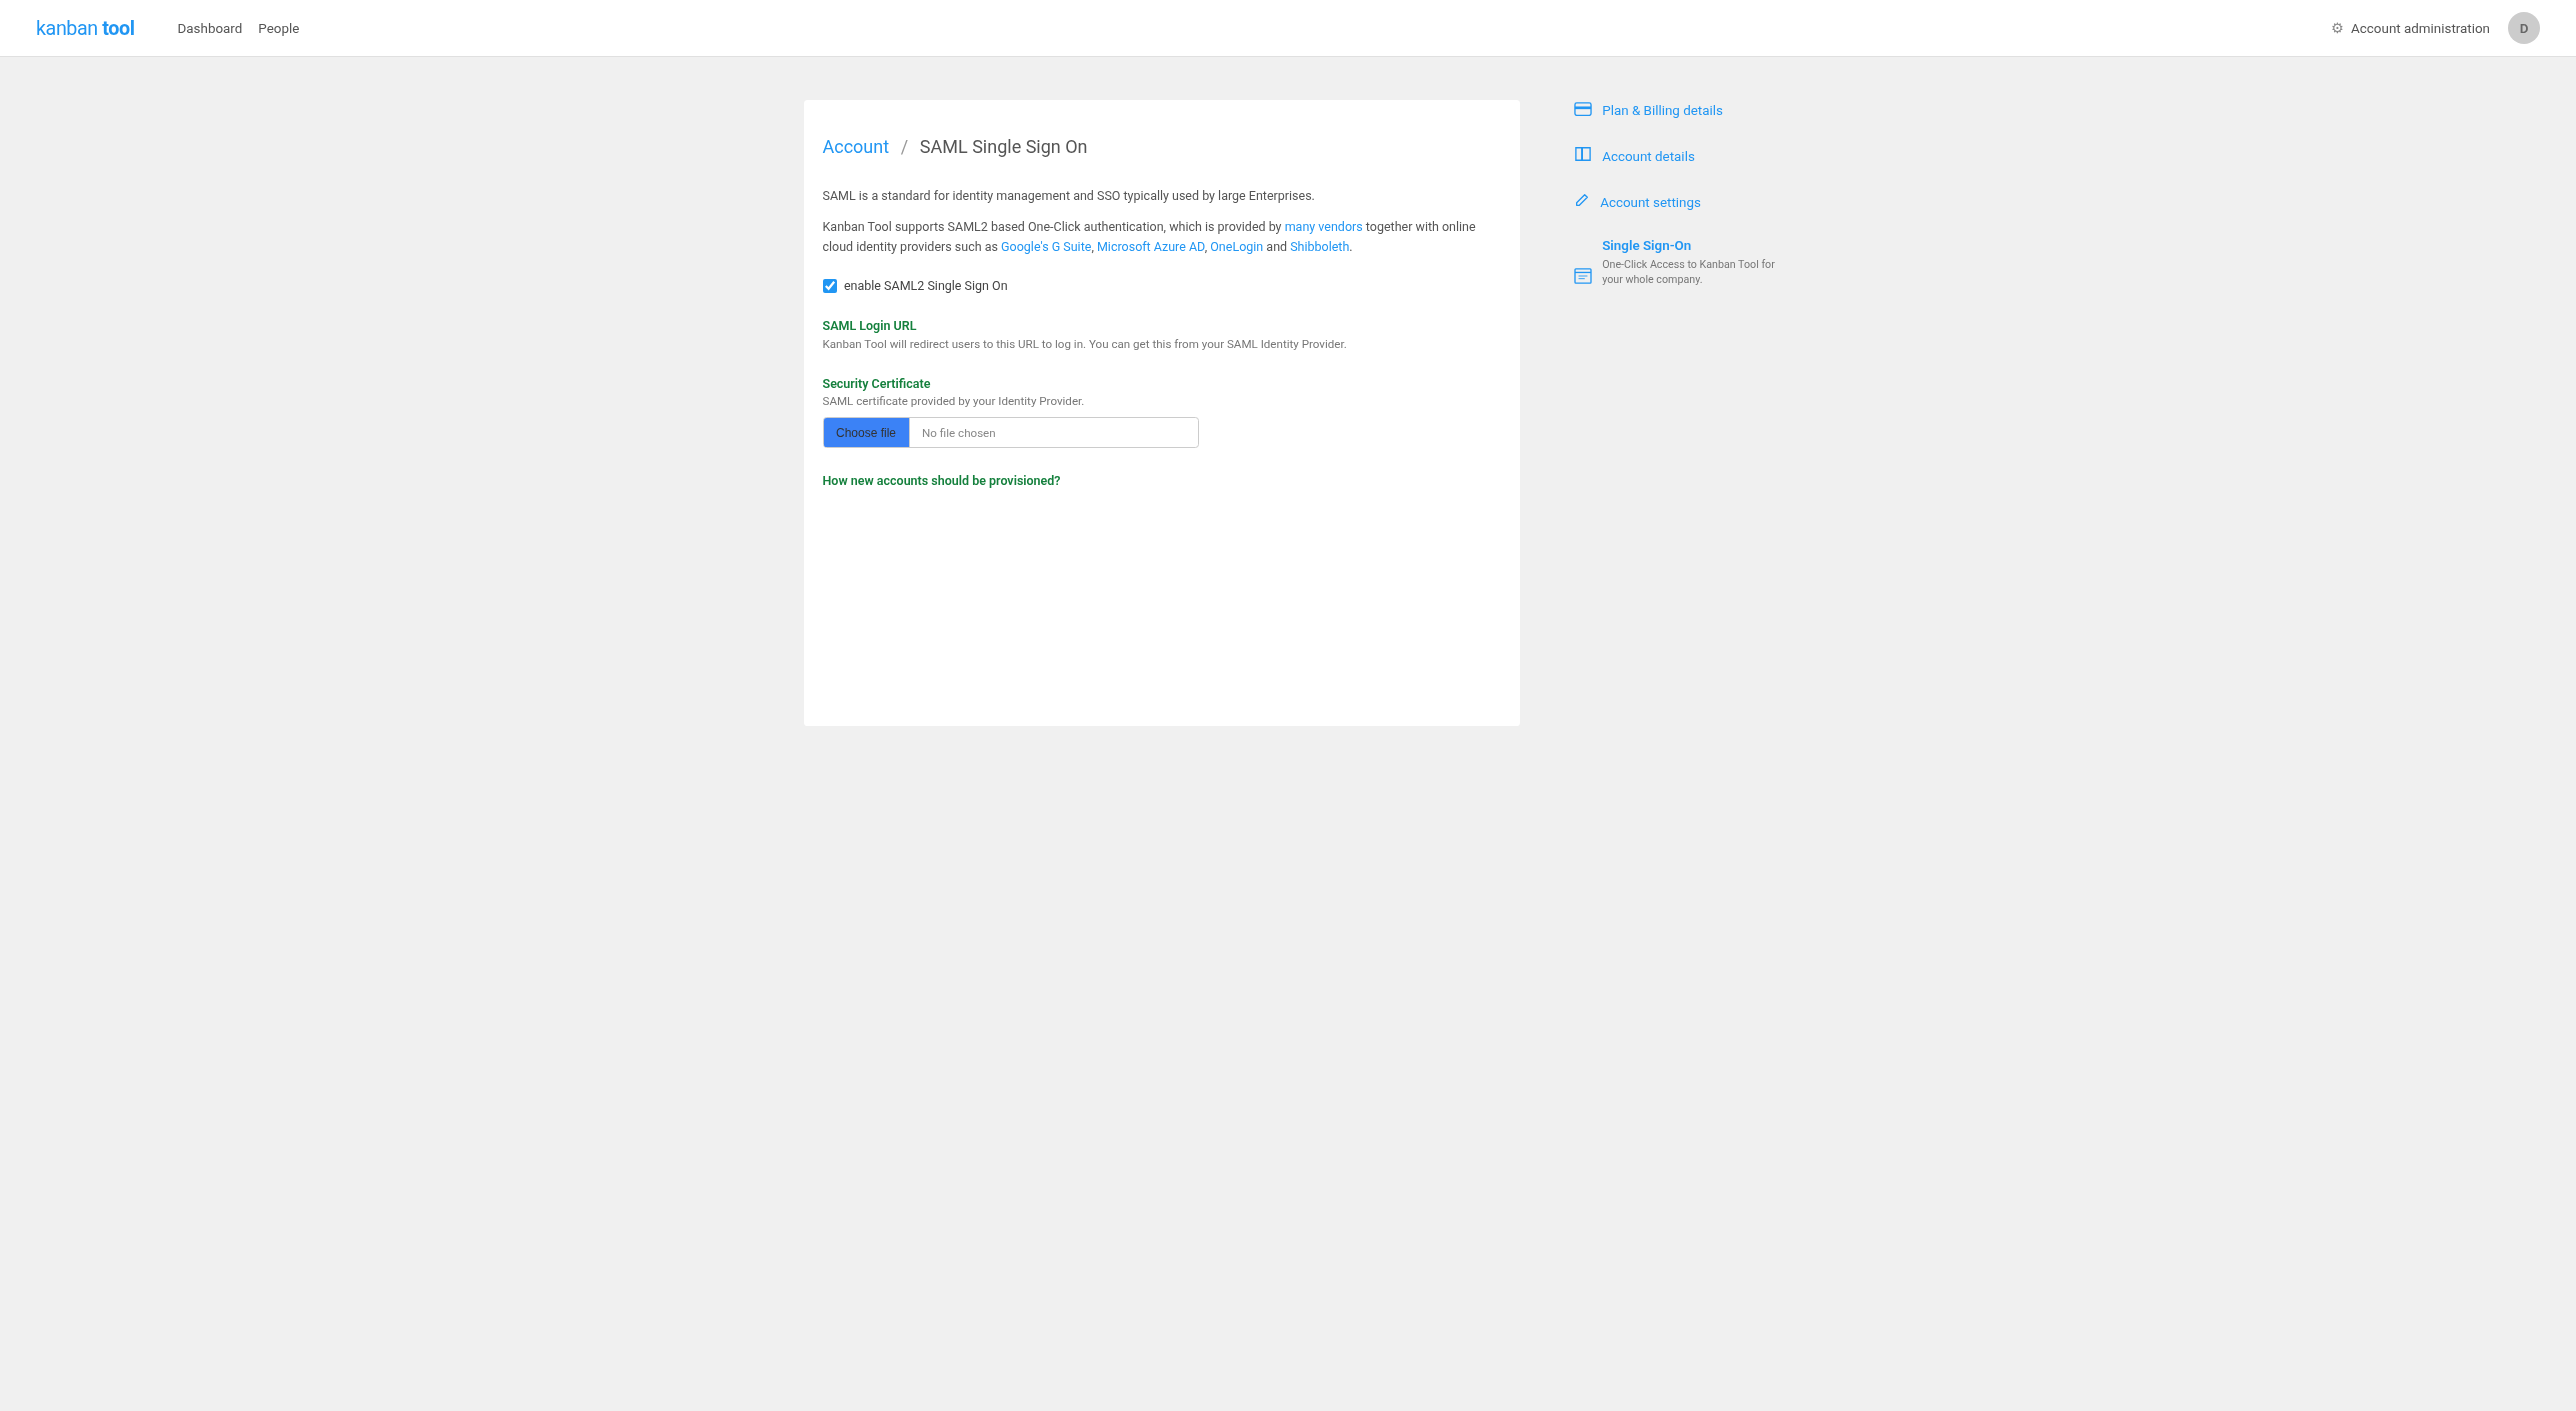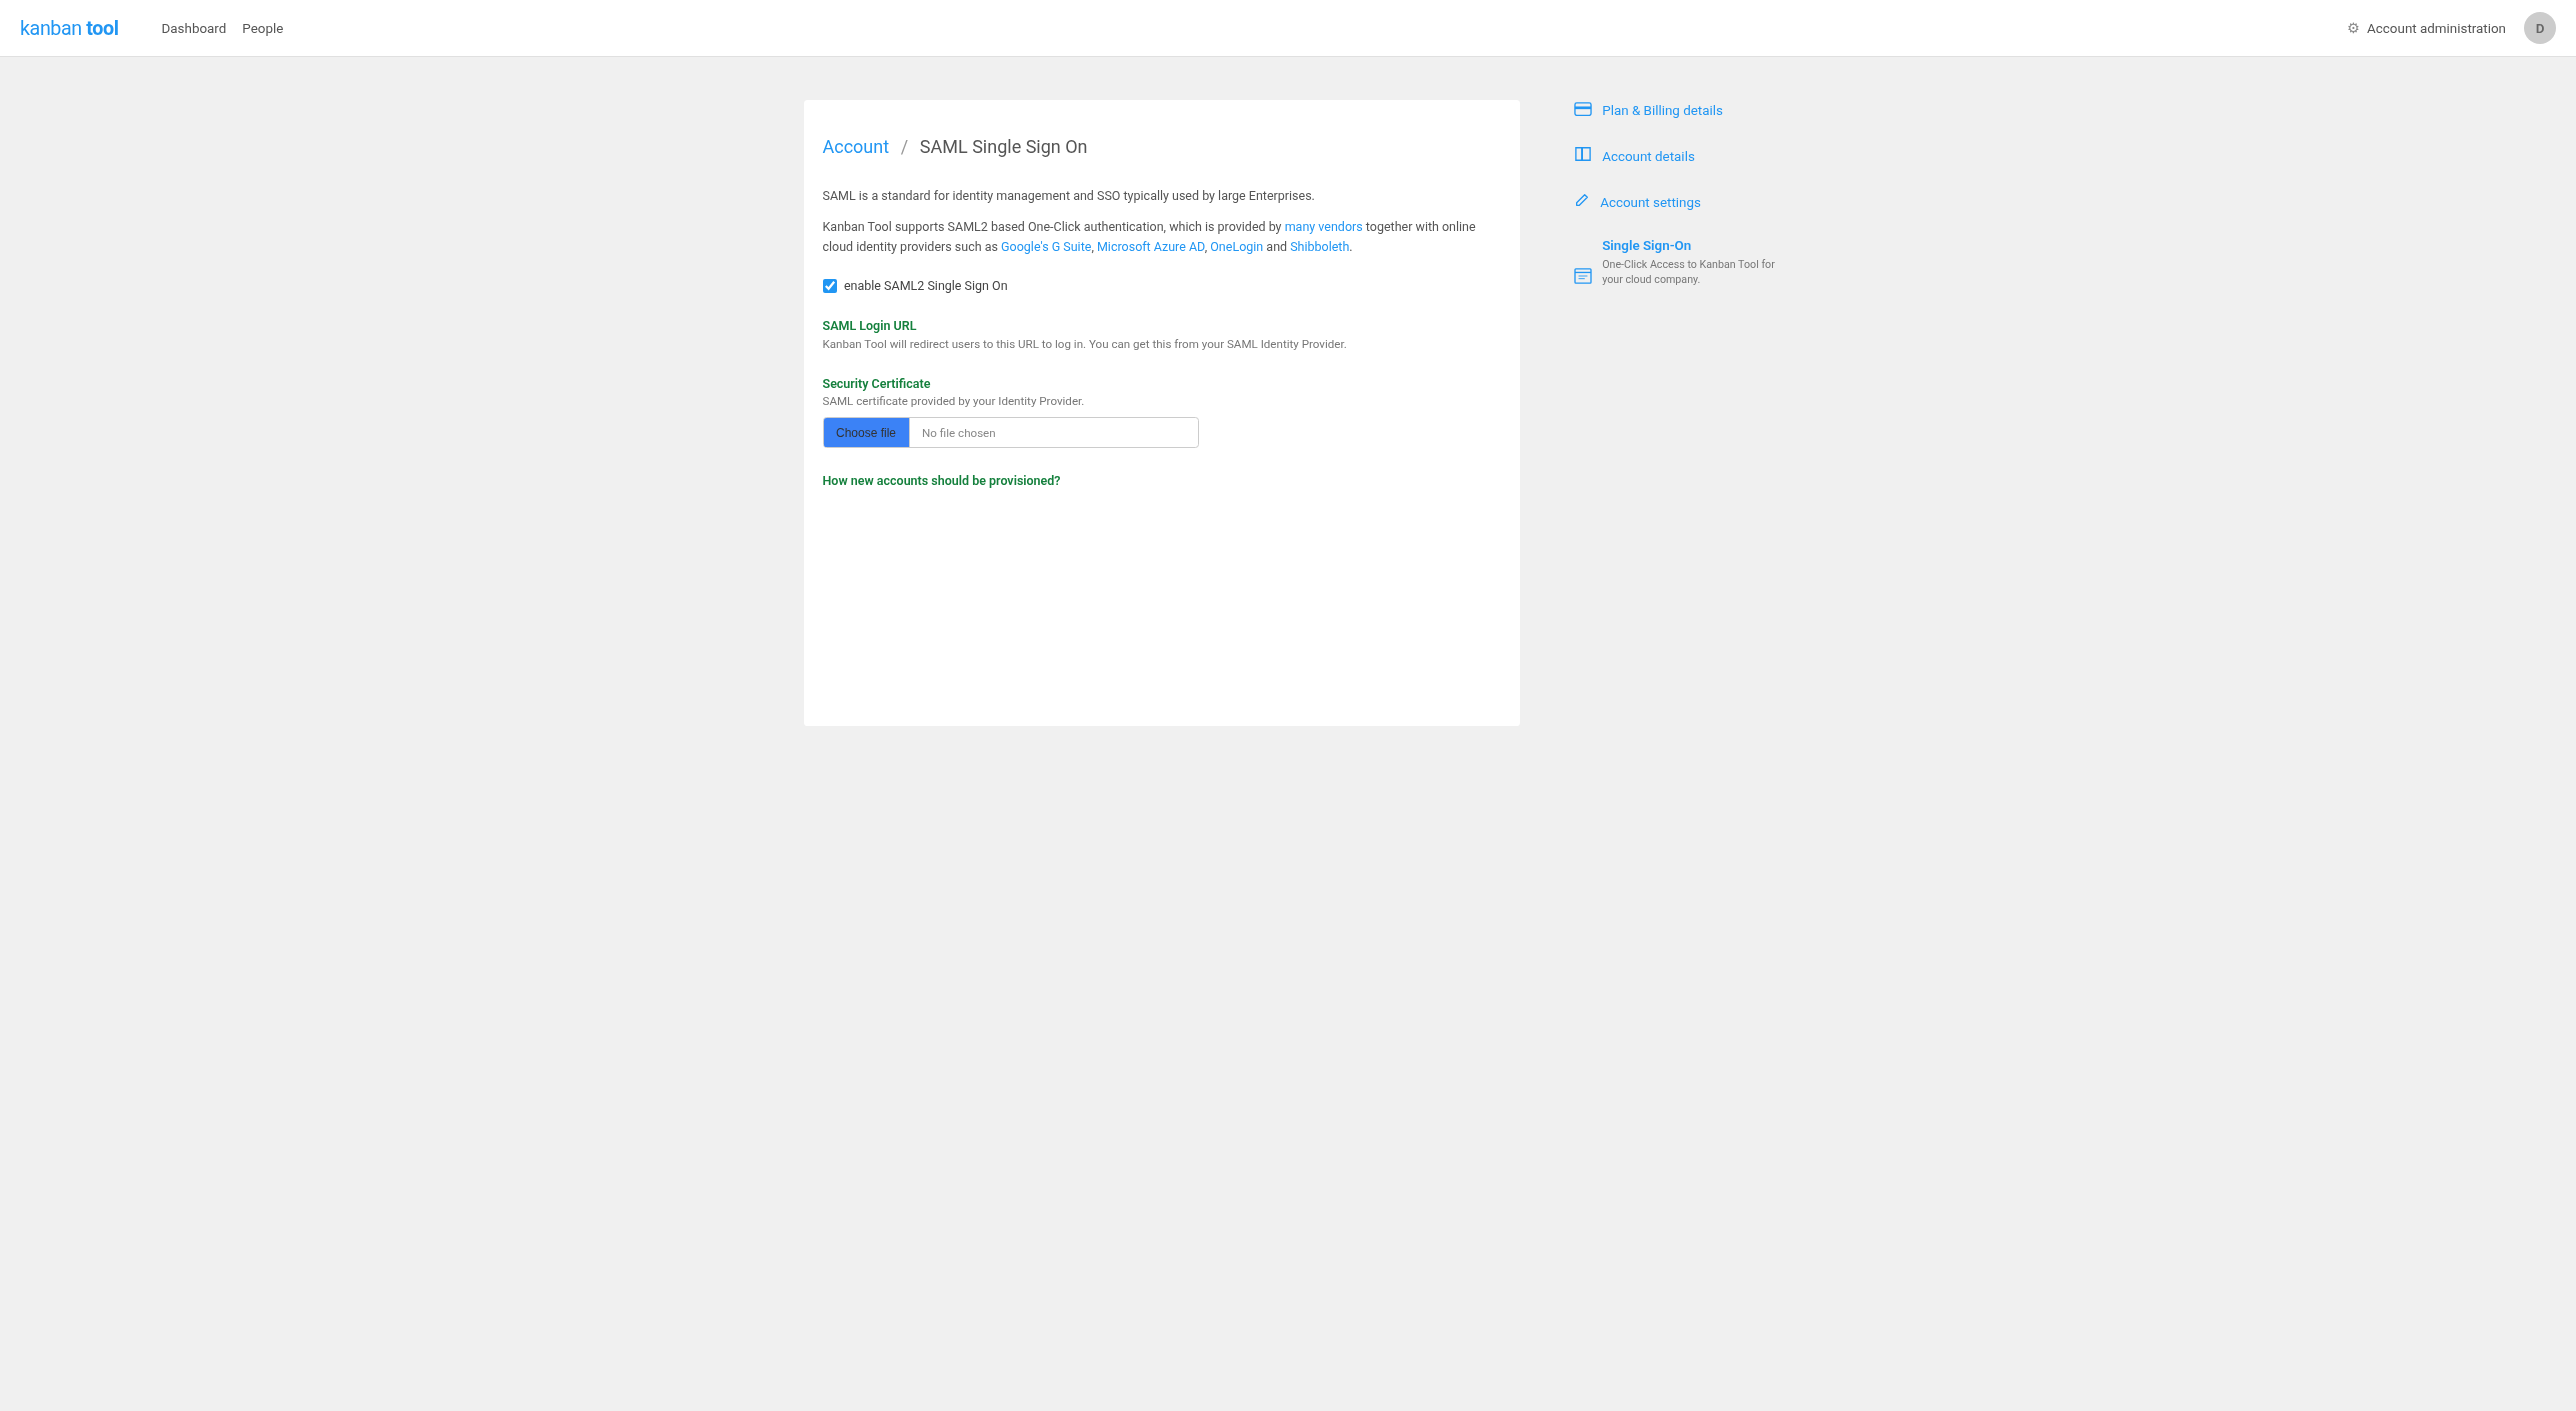--- a/index.html
+++ b/index.html
@@ -10,21 +10,21 @@
       font-size: 12.5px;
     }
 
     
     .header {
       background: #fff;
       border-bottom: 0.9px solid #e0e0e0;
       height: 57px;
       display: flex;
       align-items: center;
-      padding: 0 20px;
+      padding: 0 36px;
       position: relative;
     }
     .logo {
       font-size: 19.7px;
       font-weight: 400;
       color: #2196f3;
       margin-right: 43px;
       letter-spacing: -0.4px;
     }
     .logo span { font-weight: 700; }
@@ -337,20 +337,20 @@
       <span class="sidebar-icon">
         <svg width="18" height="16" viewBox="0 0 20 18" fill="none">
           <rect x="1" y="1" width="18" height="16" rx="1" stroke="#2196f3" stroke-width="1.5"></rect>
           <line x1="1" y1="5" x2="19" y2="5" stroke="#2196f3" stroke-width="1.5"></line>
           <line x1="5" y1="9" x2="15" y2="9" stroke="#2196f3" stroke-width="1"></line>
           <line x1="5" y1="12" x2="12" y2="12" stroke="#2196f3" stroke-width="1"></line>
         </svg>
       </span>
       <div>
         <a class="sidebar-link">Single Sign-On</a>
-        <div class="sidebar-sub">One-Click Access to Kanban Tool for your cloud company.</div>
+        <div class="sidebar-sub">One-Click Access to Kanban Tool for your whole company.</div>
       </div>
     </div>
 
   </div>
 
 </div>
 
 
 </body></html>

